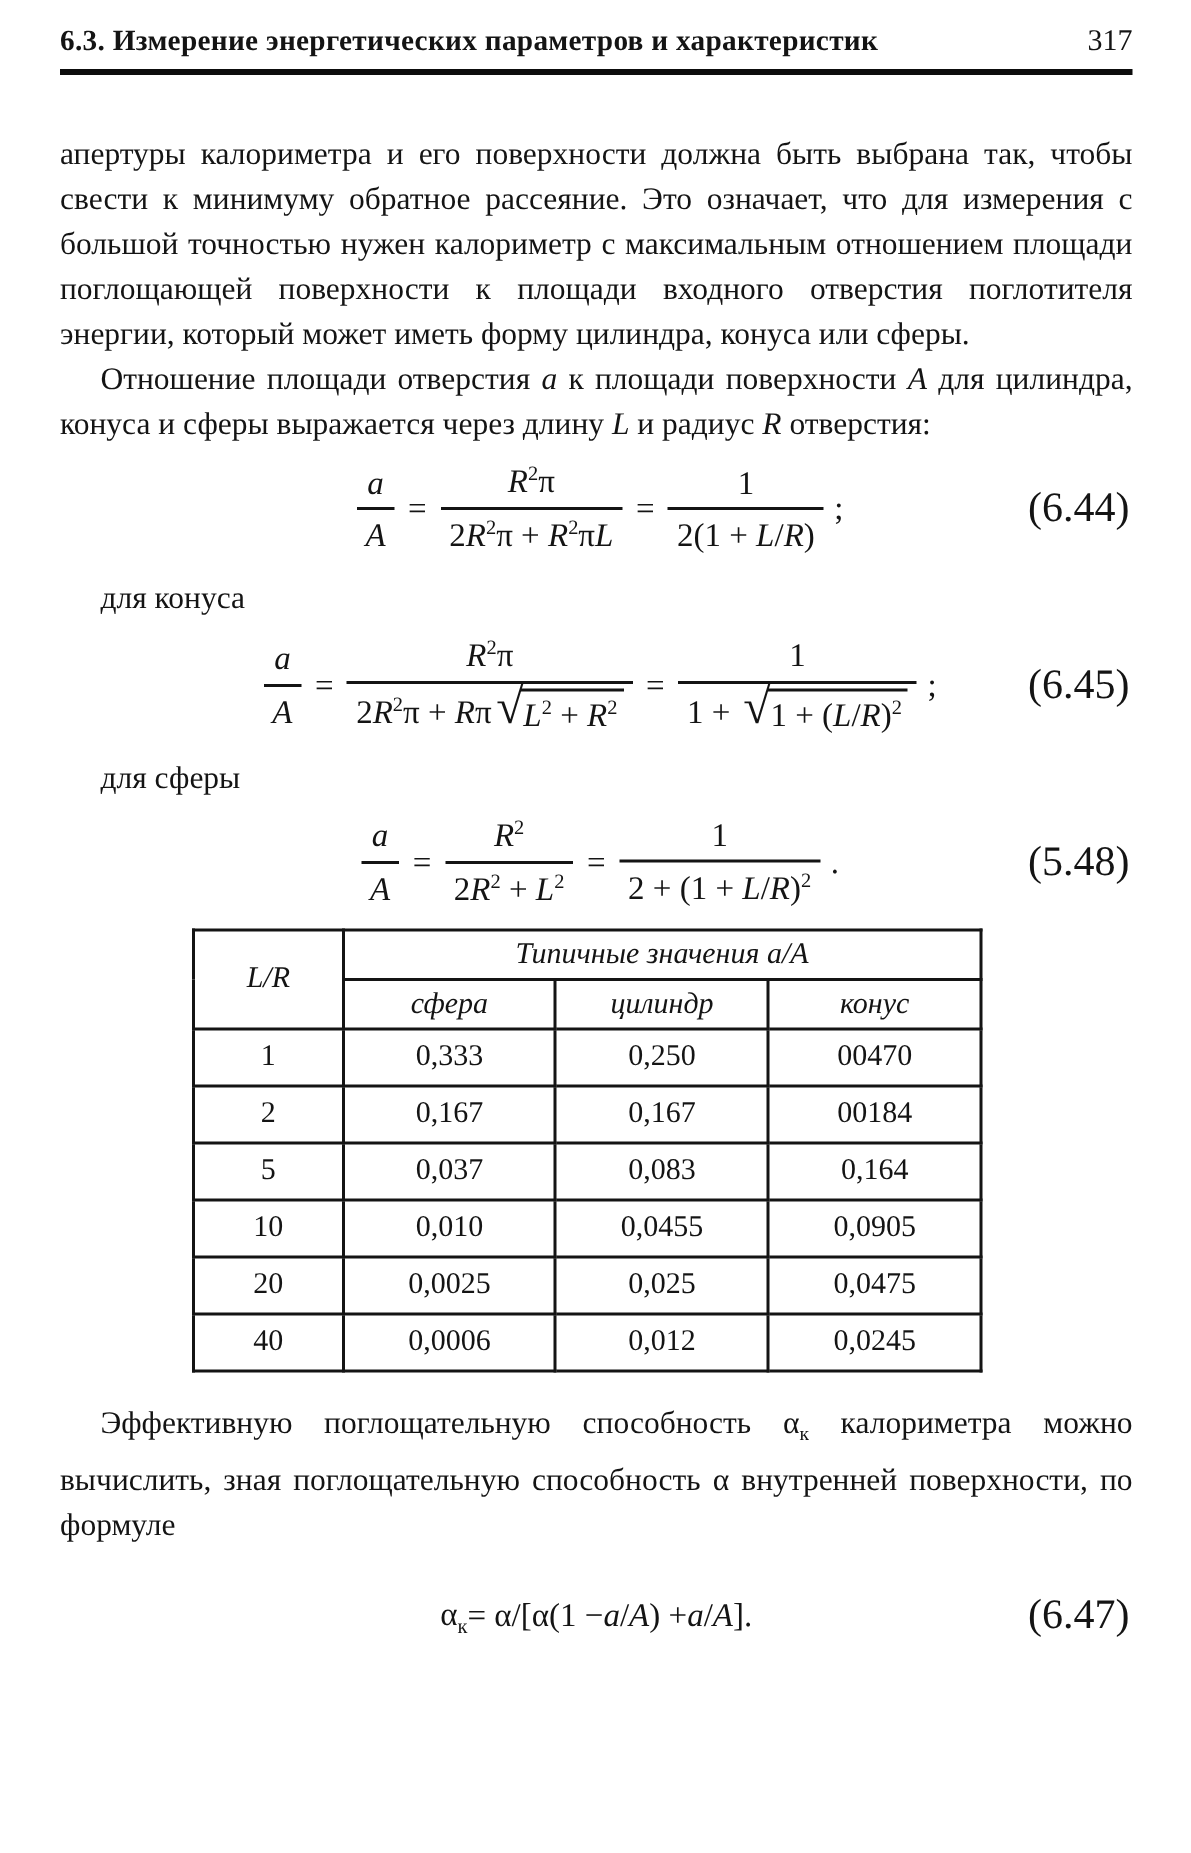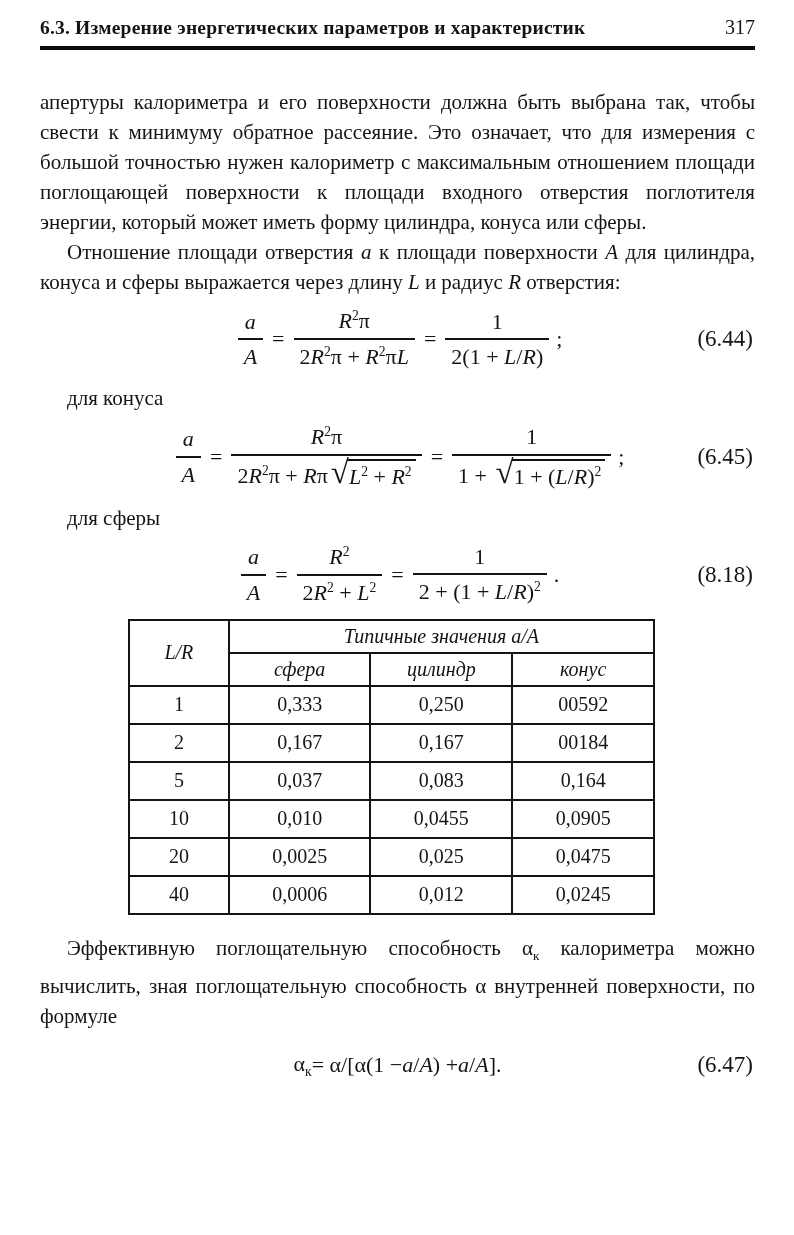--- a/index.html
+++ b/index.html
@@ -43,21 +43,21 @@
   
   .eqrow {
     position: relative;
     display: flex; justify-content: center; align-items: center;
     font-size: 22px; line-height: 1.25;
     margin: 10px 0 12px;
     min-height: 64px;
   }
   .eqtag {
     position: absolute; right: 2px; top: 50%; transform: translateY(-50%);
-    font-size: 23px;
+    font-size: 28px;
   }
   .frac {
     display: inline-flex; flex-direction: column; align-items: center;
     vertical-align: middle; text-align: center; margin: 0 5px;
   }
   .frac > .fn { padding: 0 6px 3px; }
   .frac > .fd { border-top: 2px solid #141414; padding: 3px 6px 0; }
   .rel { margin: 0 4px; }
   sup.e { font-size: 62%; }
   .sqrt { display: inline-flex; align-items: flex-start; margin-left: 3px; }
@@ -82,21 +82,21 @@
   table.data th, table.data td {
     border: 2px solid #141414;
     text-align: center; vertical-align: middle;
     padding: 4px 4px;
   }
   table.data th { font-style: italic; font-weight: normal; }
   table.data td { height: 28px; }
   col.c0 { width: 100px; }
   col.c1, col.c2, col.c3 { width: 142px; }
 
-  .eq47 { margin-top: 14px; min-height: 40px; text-align: right; }
+  .eq47 { margin-top: 26px; min-height: 40px; text-align: right; }
 </style>
 </head>
 <body>
 
 <div class="page">
 
   <div class="runhead">
     <span class="title">6.3. Измерение энергетических параметров и характеристик</span>
     <span class="pageno">317</span>
   </div>
@@ -163,21 +163,21 @@
     <span class="frac">
       <span class="fn"><span class="v">R</span><sup class="e">2</sup></span>
       <span class="fd"><span>2</span><span class="v">R</span><sup class="e">2</sup><span> + </span><span class="v">L</span><sup class="e">2</sup></span>
     </span>
     <span class="rel">=</span>
     <span class="frac">
       <span class="fn">1</span>
       <span class="fd"><span>2 + (1 + </span><span class="v">L</span><span>/</span><span class="v">R</span><span>)</span><sup class="e">2</sup></span>
     </span>
     <span class="endp">.</span>
-    <span class="eqtag">(8.18)</span>
+    <span class="eqtag">(5.48)</span>
   </div>
 
 
 
   <table class="data">
     <colgroup>
         <col class="c0">
         <col class="c1">
         <col class="c2">
         <col class="c3">
@@ -191,21 +191,21 @@
         <th>сфера</th>
         <th>цилиндр</th>
         <th>конус</th>
       </tr>
     </thead>
     <tbody>
       <tr>
         <td>1</td>
           <td>0,333</td>
           <td>0,250</td>
-          <td>00592</td>
+          <td>00470</td>
       </tr>
       <tr>
         <td>2</td>
           <td>0,167</td>
           <td>0,167</td>
           <td>00184</td>
       </tr>
       <tr>
         <td>5</td>
           <td>0,037</td>

